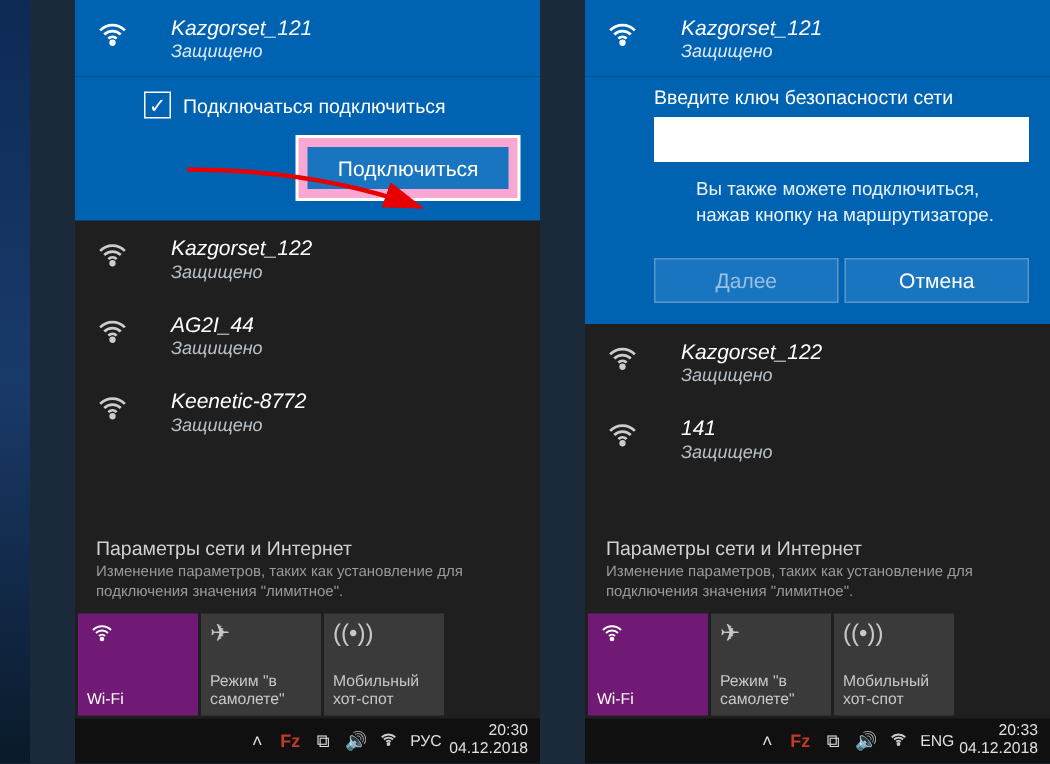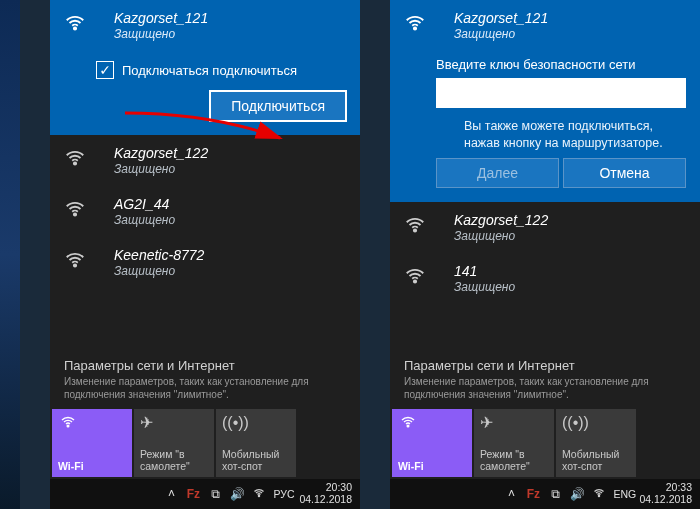--- a/index.html
+++ b/index.html
@@ -53,21 +53,21 @@
     font-size: 13px;
   }
   .chk {
     width: 18px; height: 18px;
     border: 1px solid #fff;
     display: flex; align-items: center; justify-content: center;
     font-size: 14px; line-height: 1;
   }
   .connect-btn {
     float: right;
-    border: 1px solid #f9a8d4;
+    border: 7px solid #f9a8d4;
     background: #1a75c0;
     color: #fff;
     padding: 6px 20px;
     font-size: 14px;
     cursor: pointer;
     outline: 2px solid #fff;
     outline-offset: -1px;
   }
   .clearfix::after { content: ""; display: block; clear: both; }
   .pwd-area {
@@ -78,21 +78,21 @@
   .pwd-input {
     width: 100%;
     height: 30px;
     border: 2px solid #fff;
     background: #fff;
     color: #000;
     padding: 2px 6px;
     font-size: 14px;
   }
   .hint { font-size: 12.5px; margin-top: 10px; line-height: 1.35; color: #e8f2fb; margin-left: 28px; }
-  .btn-row { display: flex; gap: 4px; margin-top: 6px; }
+  .btn-row { display: flex; gap: 4px; margin-top: 20px; }
   .btn-row button {
     flex: 1;
     border: 1px solid #5a94c8;
     background: #1a75c0;
     color: #fff;
     padding: 6px 0;
     font-size: 14px;
     cursor: pointer;
   }
   .btn-row button.disabled { color: #9bc0e0; cursor: default; }
@@ -115,21 +115,21 @@
   .tile {
     width: 80px; height: 68px;
     background: #3a3a3a;
     color: #c8c8c8;
     padding: 5px 6px;
     font-size: 10.5px;
     position: relative;
     display: flex; flex-direction: column; justify-content: flex-end;
     line-height: 1.15;
   }
-  .tile.active { background: #8b5cf6; color: #fff; font-weight: bold; }
+  .tile.active { background: #701a75; color: #fff; }
   .tile-icon { position: absolute; top: 5px; left: 6px; font-size: 16px; }
   .taskbar {
     height: 30px;
     background: #101010;
     display: flex;
     align-items: center;
     justify-content: flex-end;
     padding: 0 4px;
     gap: 6px;
     font-size: 11px;

